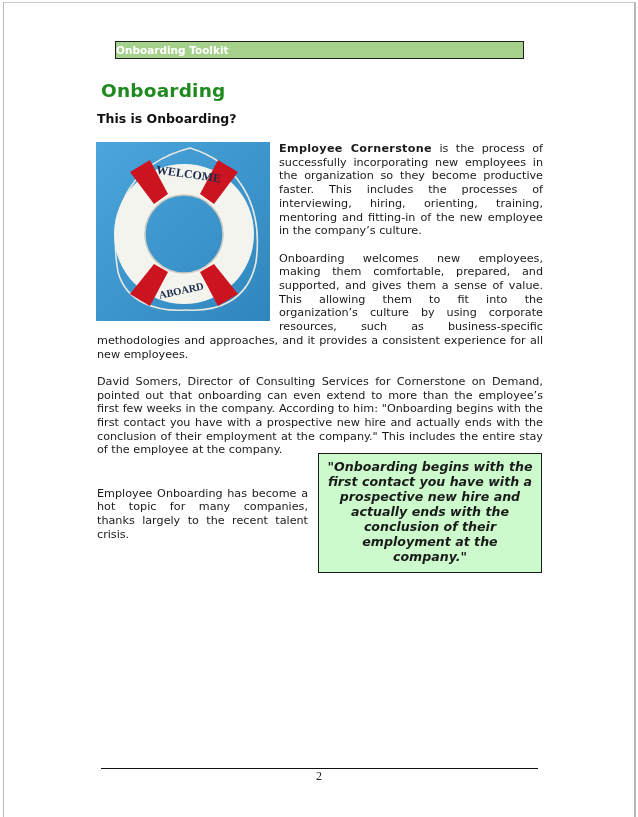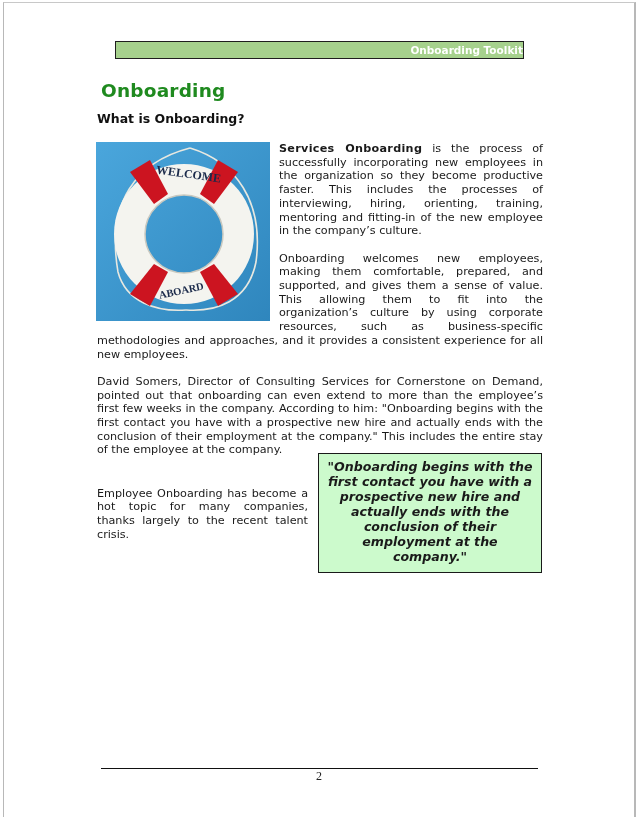--- a/index.html
+++ b/index.html
@@ -2,21 +2,21 @@
 <html><head>
 <meta charset="utf-8">
 <style>
   html, body { margin: 0; padding: 0; background: #ffffff; }
   body { width: 638px; height: 817px; position: relative; overflow: hidden;
          font-family: "DejaVu Sans", sans-serif; color: #1a1a1a; }
   .page { position: absolute; left: 3px; top: 2px; width: 630px; height: 820px;
           border-left: 1px solid #b8b8b8; border-top: 1px solid #c8c8c8; border-right: 2px solid #b8b8b8;
           background: #fff; }
   .header-bar { position: absolute; left: 115px; top: 41px; width: 407px; height: 16px;
-          background: #a6d18d; border: 1px solid #1f1f1f; text-align: right;
+          background: #a6d18d; border: 1px solid #1f1f1f; text-align: left;
           color: #ffffff; font-size: 10.5px; font-weight: bold; line-height: 17px; }
   .title { position: absolute; left: 97px; top: 76px; margin: 4px; color: #1f8a1f;
           font-size: 18.5px; font-weight: bold; letter-spacing: 0.2px; }
   .subtitle { position: absolute; left: 97px; top: 111px; margin: 0; color: #111;
           font-size: 12.5px; font-weight: bold; }
   .content { position: absolute; left: 97px; top: 142px; width: 446px;
           font-size: 11.2px; line-height: 13.7px; text-align: justify; }
   .content p { margin: 0 0 13.7px 0; }
   .photo { float: left; width: 174px; height: 179px; margin: 0 9px 4px -1px; }
   .quote-box { float: right; width: 206px; margin: 1px 1px 0 10px; padding: 5px 8px 8px 8px;
@@ -32,21 +32,21 @@
 </head>
 <body>
 
 <div class="page"></div>
 
 <div class="header-bar">
   <span>Onboarding Toolkit</span>
 </div>
 
 <h1 class="title">Onboarding</h1>
-<h2 class="subtitle">What is Onboarding?</h2>
+<h2 class="subtitle">This is Onboarding?</h2>
 
 <div class="content">
   <svg class="photo" viewBox="0 0 174 179" width="174" height="179">
     <defs>
       <linearGradient id="bg" x1="0" y1="0" x2="1" y2="1">
         <stop offset="0" stop-color="#4aa6dc"></stop>
         <stop offset="1" stop-color="#2f86bd"></stop>
       </linearGradient>
       <mask id="ringmask">
         <rect x="0" y="0" width="174" height="179" fill="#fff"></rect>
@@ -63,21 +63,21 @@
         <polygon points="142,30 122,18 104,52 118,62"></polygon>
         <polygon points="34,152 54,164 72,130 58,122"></polygon>
         <polygon points="142,152 122,164 104,130 118,122"></polygon>
       </g>
     </g>
     <circle cx="88" cy="92" r="39" fill="none" stroke="#c9c9c0" stroke-width="1.5"></circle>
     <text x="92" y="36" text-anchor="middle" font-family="Liberation Serif, serif" font-size="12" font-weight="bold" fill="#1b2a4a" transform="rotate(8 92 36)">WELCOME</text>
     <text x="86" y="152" text-anchor="middle" font-family="Liberation Serif, serif" font-size="10.5" font-weight="bold" fill="#1b2a4a" transform="rotate(-12 86 152)">ABOARD</text>
   </svg>
 
-  <p><b class="em">Services Onboarding</b><span> is the process of successfully incorporating new employees in the organization so they become productive faster. This includes the processes of interviewing, hiring, orienting, training, mentoring and fitting-in of the new employee in the company’s culture.</span></p>
+  <p><b class="em">Employee Cornerstone</b><span> is the process of successfully incorporating new employees in the organization so they become productive faster. This includes the processes of interviewing, hiring, orienting, training, mentoring and fitting-in of the new employee in the company’s culture.</span></p>
 
   <p>Onboarding welcomes new employees, making them comfortable, prepared, and supported, and gives them a sense of value. This allowing them to fit into the organization’s culture by using corporate resources, such as business-specific methodologies and approaches, and it provides a consistent experience for all new employees.</p>
 
   <p style="margin-bottom:16px">
     <span>David Somers, Director of Consulting Services for Cornerstone on Demand, pointed out that onboarding can even extend to more than the employee’s first few weeks in the company. According to him: "Onboarding begins with the first contact you have with a prospective new hire and actually ends with the conclusion of their employment at the company." This includes the entire stay of the employee at the company.</span>
   </p>
 </div>
 
 <div class="content" style="top:446px;">
   <div class="quote-box" style="margin-top:7px;">

